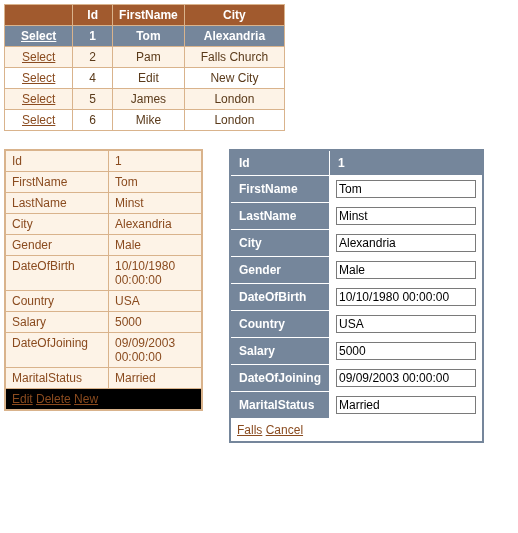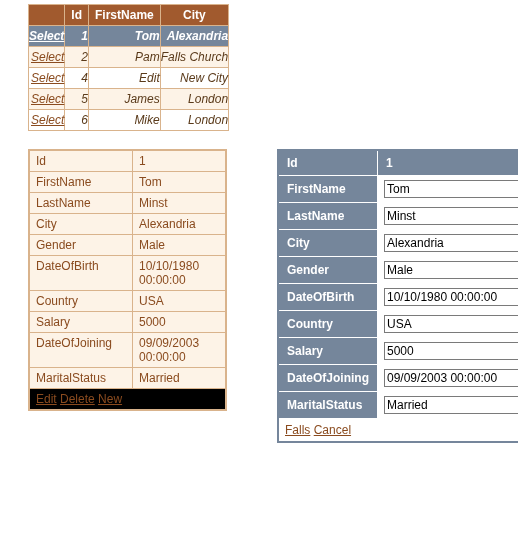--- a/index.html
+++ b/index.html
@@ -6,36 +6,35 @@
   font-family: Verdana, Geneva, sans-serif;
   font-size: 12px;
   color: #5a3a1a;
   margin: 0;
   padding: 4px;
   background: #fff;
   width: 518px;
   box-sizing: border-box;
 }
 a { color: #8a4b1f; text-decoration: underline; cursor: pointer; }
-table { border-collapse: collapse; margin-left: 24px; }
+table { border-collapse: collapse; }
 
 
 .grid th {
   background: #a15a2e;
   color: #fff;
   font-weight: bold;
   text-align: center;
   padding: 3px 6px;
   border: 1px solid #d9b38c;
 }
 .grid td {
-  padding: 3px 0;
+  padding: 3px 16px;
   border: 1px solid #d9b38c;
-  text-align: right;
-  font-style: italic;
+  text-align: center;
 }
 .grid tr.odd td { background: #fdf3e7; }
 .grid tr.even td { background: #ffffff; }
 .grid tr.selected td {
   background: #75869b;
   color: #fff;
   font-weight: bold;
 }
 .grid tr.selected td a { color: #fff; font-weight: bold; }
 

